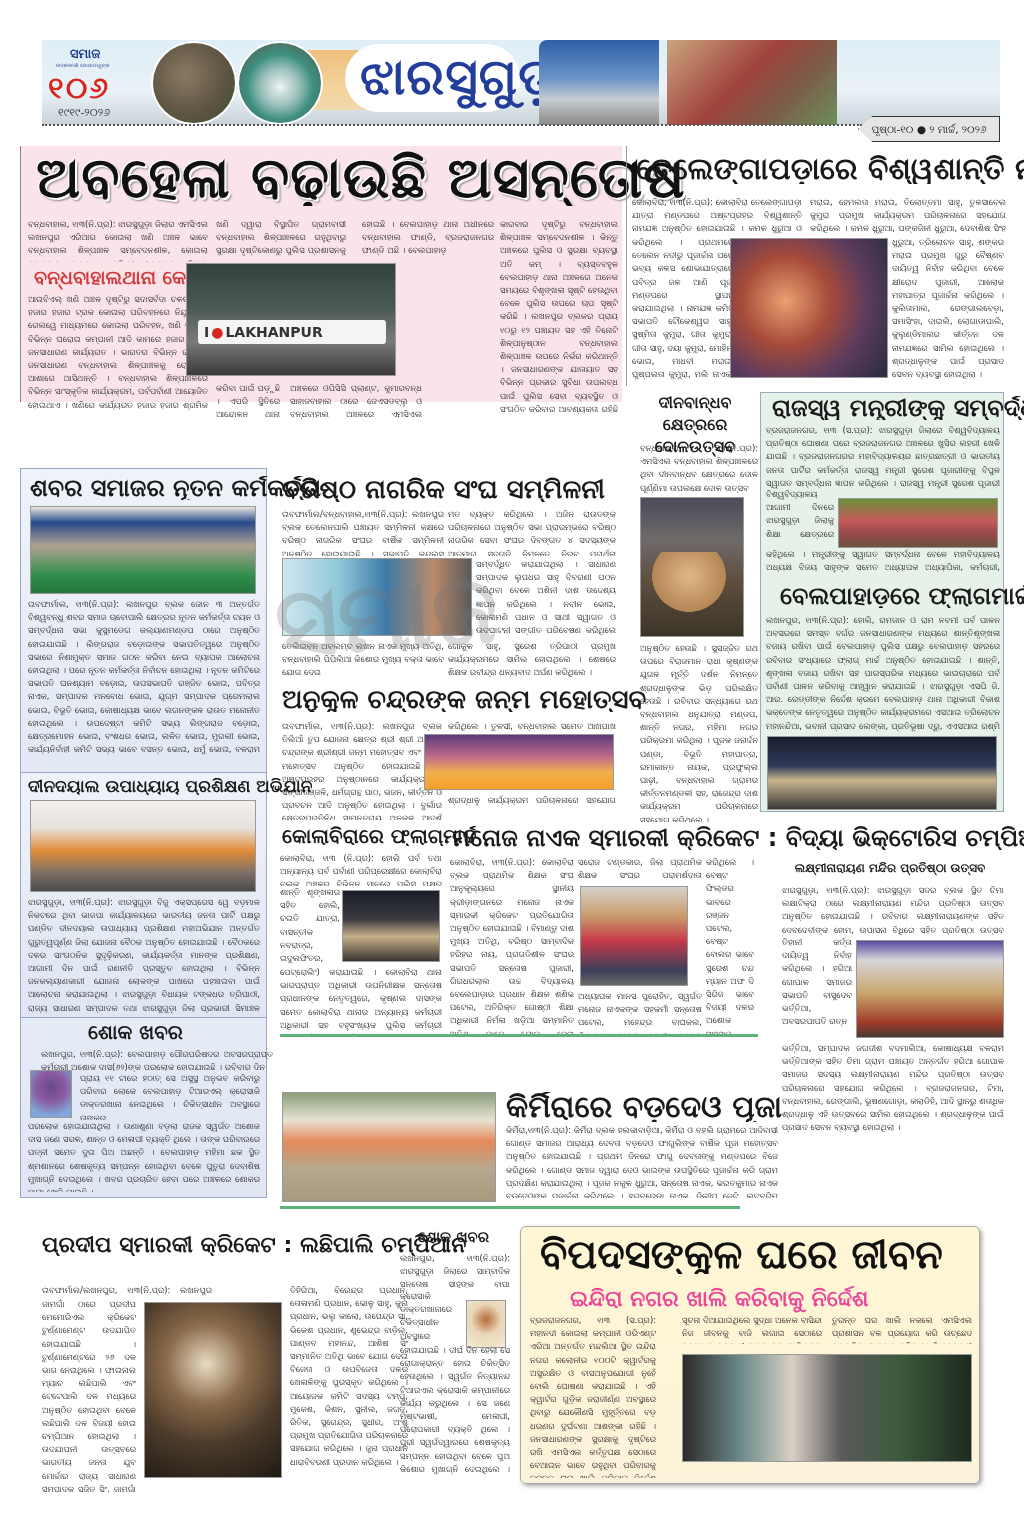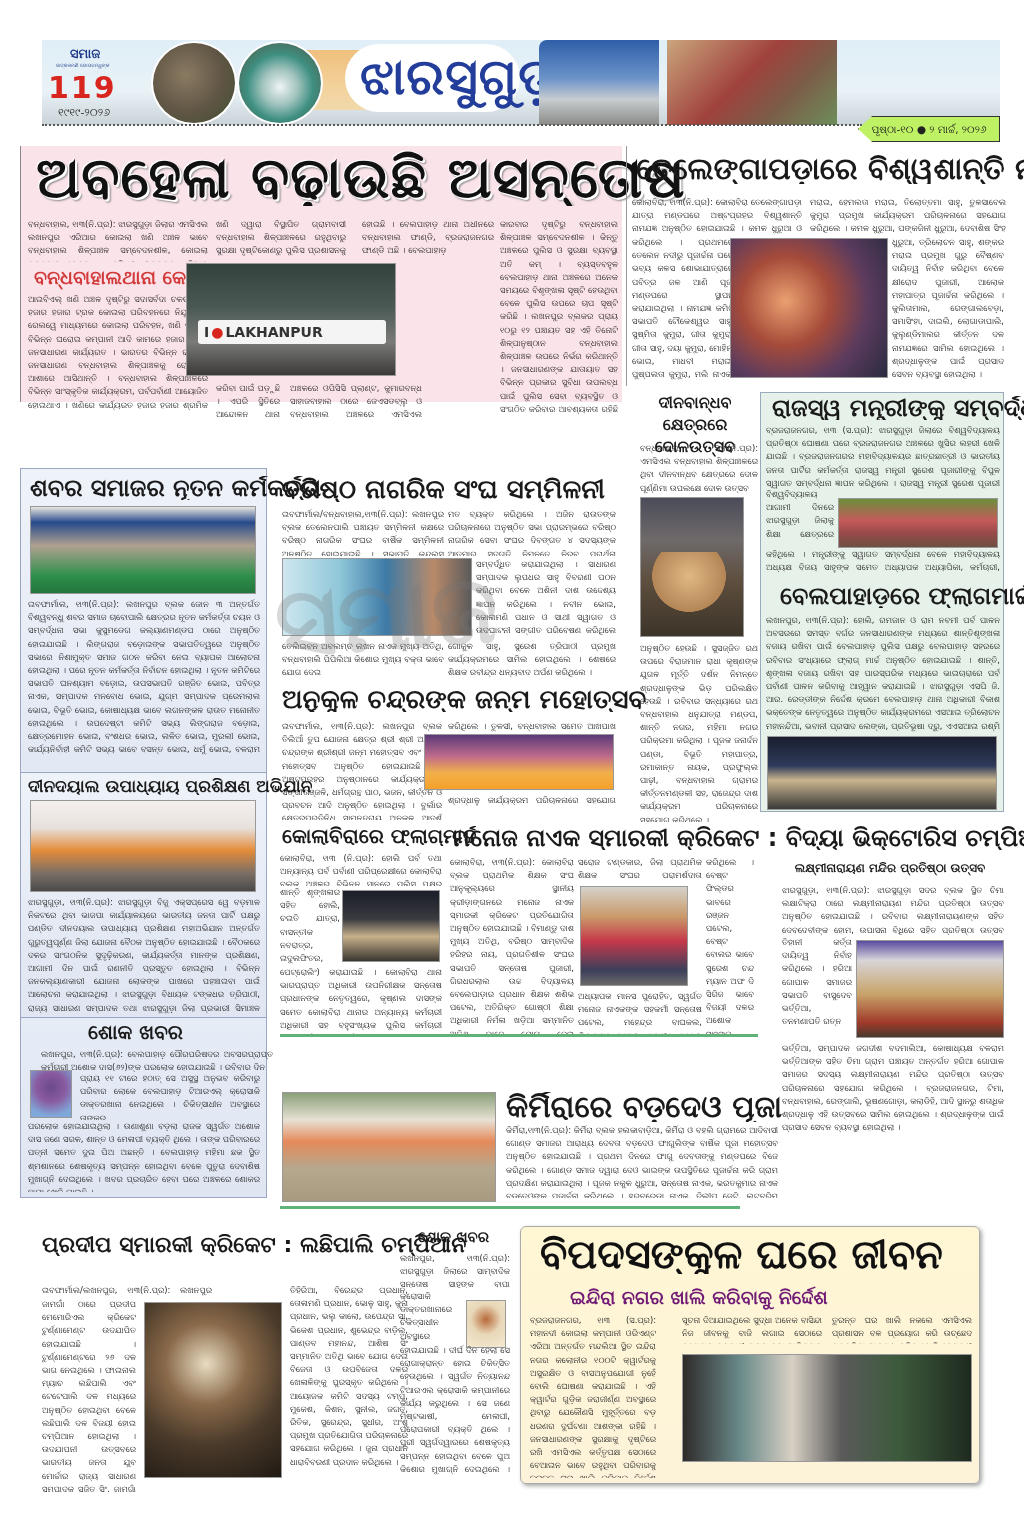--- a/index.html
+++ b/index.html
@@ -19,21 +19,21 @@
   #mast-years { left: 16px; top: 66px; font-size: 11px; color: #333; }
   .mast-circle { border-radius: 50%; border: 2px solid #fff; top: 1px; width: 86px; height: 84px; overflow: hidden; }
   #mast-c1 { left: 109px; background: radial-gradient(circle at 40% 40%, #8a7a62, #5f5544 55%, #3e4f2f 100%); }
   #mast-c2 { left: 195px; background: radial-gradient(circle at 50% 55%, #eef4f4 0%, #9fc2bd 30%, #3d8f80 55%, #5c5040 100%); }
   #mast-band { left: 225px; top: 10px; width: 120px; height: 60px; background: linear-gradient(180deg,#f3b45f,#f7d79c); opacity: 0.8; }
   #mast-title-bg { left: 303px; top: 4px; width: 175px; height: 68px; background: #fff; border-radius: 34px; }
   #mast-title { left: 318px; top: 6px; font-size: 50px; color: #233d9a; font-weight: bold; letter-spacing: 1px; line-height: 62px; }
   #mast-factory1 { left: 497px; top: 0; width: 120px; height: 85px; background: linear-gradient(180deg,#2f5fa8 0%,#6b93c9 45%,#c7ccd0 70%,#8a8a86 100%); border-radius: 8px 0 0 0; }
   #mast-temple { left: 625px; top: 0; width: 170px; height: 85px; background: linear-gradient(135deg,#caa57d 0%,#a0423d 45%,#7b5c48 70%,#6d8f5b 100%); }
   #mast-dots { left: 42px; top: 124px; width: 820px; height: 4px; border-top: 2px dotted #555; }
-  #date-tag { left: 858px; top: 116px; width: 142px; height: 26px; background: #bef264; clip-path: polygon(10% 0,100% 0,100% 100%,10% 100%,0 50%); border: 1px solid #333; display: flex; align-items: center; justify-content: center; font-size: 10.5px; color: #222; }
+  #date-tag { left: 858px; top: 116px; width: 142px; height: 26px; background: #e5e5e5; clip-path: polygon(10% 0,100% 0,100% 100%,10% 100%,0 50%); border: 1px solid #333; display: flex; align-items: center; justify-content: center; font-size: 10.5px; color: #222; }
 
   
   #lead-box { left: 20px; top: 146px; width: 602px; height: 256px; background: #fbe3ea; border-left: 1px solid #888; }
   #lead-title { left: 36px; top: 150px; font-size: 56px; color: #111; text-shadow: 2px 2px 0 #fff, -1px -1px 0 #fff, 3px 3px 2px #888; letter-spacing: 1px; }
   #lead-col1 { left: 28px; top: 218px; width: 180px; height: 44px; }
   #lead-sub { left: 34px; top: 266px; font-size: 19px; color: #d23a3a; font-weight: bold; white-space: nowrap; }
   #lead-col1b { left: 28px; top: 293px; width: 180px; height: 118px; }
   #lead-col2 { left: 216px; top: 218px; width: 130px; height: 40px; }
   #lead-col3 { left: 362px; top: 218px; width: 132px; height: 40px; }
   #lead-col4 { left: 500px; top: 218px; width: 118px; height: 200px; }
@@ -145,36 +145,36 @@
   
   #sk2-title { left: 418px; top: 1230px; font-size: 15px; }
   #sk2-col { left: 400px; top: 1252px; width: 110px; height: 36px; }
   #sk2-colb { left: 400px; top: 1290px; width: 60px; height: 52px; }
   #sk2-photo { left: 466px; top: 1300px; width: 40px; height: 48px; background: radial-gradient(circle at 50% 40%,#b86a3a 0%,#e8d7b8 45%,#f4ead2 100%); }
   #sk2-colc { left: 400px; top: 1344px; width: 110px; height: 134px; }
 
   
   #bip-box { left: 520px; top: 1226px; width: 460px; height: 258px; background: linear-gradient(180deg,#fff6d4,#fdf3da); border: 1px solid #aaa; border-radius: 6px; box-shadow: 2px 2px 4px rgba(0,0,0,0.35); }
   #bip-title { left: 540px; top: 1234px; font-size: 40px; color: #111; }
-  #bip-sub { left: 570px; top: 1286px; font-size: 19px; color: #701a75; font-weight: bold; white-space: nowrap; }
+  #bip-sub { left: 570px; top: 1286px; font-size: 22px; color: #ec4899; font-weight: bold; white-space: nowrap; }
   #bip-col1 { left: 530px; top: 1314px; width: 126px; height: 164px; }
   #bip-col2 { left: 682px; top: 1314px; width: 140px; height: 30px; }
   #bip-col3 { left: 832px; top: 1314px; width: 140px; height: 30px; }
   #bip-photo { left: 682px; top: 1354px; width: 290px; height: 108px; background: linear-gradient(90deg,#2f2a2a 0%,#6a8a8a 20%,#d8d0c4 38%,#5a5a5a 55%,#3c5a3c 75%,#1f2a1f 100%); }
 
   .sep-v { background: #999; width: 1px; }
 </style>
 </head>
 <body>
 
 <div id="masthead" class="abs">
   <div id="mast-logo" class="abs">
     <div id="mast-samaj" class="abs">ସମାଜ</div>
     <div id="mast-sub" class="abs">ଉତ୍କଳମଣି ଗୋପବନ୍ଧୁଙ୍କ</div>
-    <div id="mast-num" class="abs">119</div>
+    <div id="mast-num" class="abs">୧୦୬</div>
     <div id="mast-years" class="abs">୧୯୧୯-୨୦୨୬</div>
   </div>
   <div id="mast-band" class="abs"></div>
   <div id="mast-c1" class="abs mast-circle"></div>
   <div id="mast-c2" class="abs mast-circle"></div>
   <div id="mast-title-bg" class="abs"></div>
   <div id="mast-title" class="abs">ଝାରସୁଗୁଡ଼ା</div>
   <div id="mast-factory1" class="abs"></div>
   <div id="mast-temple" class="abs"></div>
 </div>
@@ -264,21 +264,21 @@
 
 <div id="man-title" class="abs hl">ମନୋଜ ନାଏକ ସ୍ମାରକୀ କ୍ରିକେଟ : ବିଦ୍ୟା ଭିକ୍ଟୋରିସ ଚମ୍ପିଆନ</div>
 <div id="man-col1" class="abs txt">କୋଲାବିରା, ୧ା୩(ନି.ପ୍ର): କୋଲାବିରା ବ୍ଲକ ପ୍ରାଥମିକ ଶିକ୍ଷକ ସଂଘ ଆନୁକୂଲ୍ୟରେ ସ୍ଥାନୀୟ କ୍ରୀଡ଼ାଙ୍ଗନରେ ମନୋଜ ନାଏକ ସ୍ମାରକୀ କ୍ରିକେଟ ପ୍ରତିଯୋଗିତା ଅନୁଷ୍ଠିତ ହୋଇଯାଇଛି । ବିମାଣ୍ଡୁ ଦାଶ ମୁଖ୍ୟ ଅତିଥି, ବରିଷ୍ଠ ସାମ୍ବାଦିକ ହରିହର ନାୟ, ପ୍ରଗତିଶୀଳ ସଂଘର ସଭାପତି ସନ୍ତୋଷ ପୁଜାରୀ, ଗିରଧରଲାଲ ଉଚ୍ଚ ବିଦ୍ୟାଳୟ ବେଲେପାଡ଼ାର ପ୍ରଧାନ ଶିକ୍ଷକ ଶଶିଭ ପଟେଲ, ଅତିରିକ୍ତ ଗୋଷ୍ଠୀ ଶିକ୍ଷା ଅଧିକାରୀ ନିର୍ମଳା ଖଡ଼ିଆ ସମ୍ମାନିତ ଅତିଥି ଭାବେ ଯୋଗ ଦେଇ ପ୍ରତିଯୋଗିତାକୁ ଉଦଘାଟନ କରିଥିଲେ । ଫାଇନାଲରେ ପ୍ରଥମେ ବ୍ୟାଟିଂ ଦଳ ୧୬୮ ରନ ସଂଗ୍ରହ କରିଥିଲା । ଫଳରେ ବିଦ୍ୟା ଭିକ୍ଟୋରିସ ଦଳ ୫ ୱିକେଟରେ ୧୬୯ ରନ କରି ବିଜୟୀ ହୋଇଥିଲା । ଉଦଯାପନୀ ଉତ୍ସବରେ ରାଉରକେଲା ଅତିରିକ୍ତ ତହସିଲଦାର କୃଷ୍ଣ ପଟେଲ ମୁଖ୍ୟ ଅତିଥି, ଶିକ୍ଷକ ସଂଘ ସଭାପତି</div>
 <div id="man-col2" class="abs txt">ସରୋଜ ଟଣ୍ଡକାର, ଜିଲା ପ୍ରାଥମିକ ଶିକ୍ଷକ ସଂଘର ପରାମର୍ଶଦାତା ରାଜକିଶୋର ଜେନା, ସାଧାରଣ ସମ୍ପାଦକ ବସୁଦେବ ପଟେଲ,</div>
 <div id="man-photo" class="abs photo"></div>
 <div id="man-col2b" class="abs txt">ଅଧ୍ୟାପକ ମାନସ ପୁରୋହିତ, ସ୍ୱର୍ଗତ ମନୋଜ ନାଏକଙ୍କ ସହକର୍ମୀ ସନ୍ତୋଷ ପଟେଲ, ମହେନ୍ଦ୍ର ବାଘକଲ, ଲିଙ୍ଗରାଜ ପଟେଲ, ଜଗଦୀଶ ପଟେଲ ସମ୍ମାନିତ ଅତିଥି ଭାବେ ଯୋଗ ଦେଇ ବିଜେତା ଓ ଉପବିଜେତା ଦଳର ଖେଳାଳିଙ୍କୁ ପୁରସ୍କୃତ</div>
 <div id="man-col3" class="abs txt">କରିଥିଲେ । ବେଷ୍ଟ ଫିଲ୍ଡର ଭାବରେ ରଞ୍ଜନ ପଟେଲ, ବେଷ୍ଟ ବୋଲର ଭାବେ ସୁରେଶ ଚନ୍ଦ ମ୍ୟାନ ଅଫ ଦି ସିରିଜ ଭାବେ ବିଜୟୀ ଦଳର ଅଶୋକ ସାହୁଙ୍କୁ ପୁରସ୍କୃତ କରାଯାଇଥିଲା ।</div>
 
 <div id="lax-title" class="abs hl">ଲକ୍ଷ୍ମୀନାରାୟଣ ମନ୍ଦିର ପ୍ରତିଷ୍ଠା ଉତ୍ସବ</div>
 <div id="lax-col" class="abs txt">ଝାରସୁଗୁଡ଼ା, ୧ା୩(ନି.ପ୍ର): ଝାରସୁଗୁଡ଼ା ସଦର ବ୍ଲକ ସ୍ଥିତ ଚିମା ଲକ୍ଷାଟିକ୍ରା ଠାରେ ଲକ୍ଷ୍ମୀନାରାୟଣ ମନ୍ଦିର ପ୍ରତିଷ୍ଠା ଉତ୍ସବ ଅନୁଷ୍ଠିତ ହୋଇଯାଇଛି । ରବିବାର ଲକ୍ଷ୍ମୀନାରାୟଣଙ୍କ ସହିତ ଦେବଦେବୀଙ୍କ ହୋମ, ଉପାସନା ବିଧିରେ ସହିତ ପ୍ରତିଷ୍ଠା ଉତ୍ସବ ଅନୁଷ୍ଠିତ ହୋଇଥିଲା । ସୁନୀଲ ତିହାନୀ ଓ ଚିତା</div>
-<div id="lax-colb" class="abs txt">ତିହାନୀ କର୍ତ୍ତା ଦାୟିତ୍ୱ ନିର୍ବାହ କରିଥିଲେ । ହରିଆ ଗୋପାଳ ସମାଜର ସଭାପତି ବାସୁଦେବ ଭର୍ତ୍ତିଆ, ତନମଣାପତି ରତ୍ନ</div>
+<div id="lax-colb" class="abs txt">ତିହାନୀ କର୍ତ୍ତା ଦାୟିତ୍ୱ ନିର୍ବାହ କରିଥିଲେ । ହରିଆ ଗୋପାଳ ସମାଜର ସଭାପତି ବାସୁଦେବ ଭର୍ତ୍ତିଆ, ଅବସରପାପତି ରତ୍ନ</div>
 <div id="lax-photo" class="abs photo"></div>
 <div id="lax-colc" class="abs txt">ଭର୍ତ୍ତିଆ, ସମ୍ପାଦକ ଜଗଦୀଶ ବଦମାଲିଆ, କୋଷାଧ୍ୟକ୍ଷ ବଳରାମ ଭର୍ତ୍ତିଆଙ୍କ ସହିତ ଚିମା ଗ୍ରାମ ପଞ୍ଚାୟତ ଅନ୍ତର୍ଗତ ହରିଆ ଗୋପାଳ ସମାଜର ସଦସ୍ୟ ଲକ୍ଷ୍ମୀନାରାୟଣ ମନ୍ଦିର ପ୍ରତିଷ୍ଠା ଉତ୍ସବ ପରିଚାଳନାରେ ସହଯୋଗ କରିଥିଲେ । ବ୍ରଜରାଜନଗର, ଟିମା, ବନ୍ଧବାହାଲ, ରେଙ୍ଗାଲି, ଭୂଷଣଗୋଡ଼ା, କଲାଡିହି, ଆଦି ସ୍ଥାନରୁ ଶତାଧିକ ଶ୍ରଦ୍ଧାଳୁ ଏହି ଉତ୍ସବରେ ସାମିଲ ହୋଇଥିଲେ । ଶ୍ରଦ୍ଧାଳୁଙ୍କ ପାଇଁ ପ୍ରସାଦ ସେବନ ବ୍ୟବସ୍ଥା ହୋଇଥିଲା ।</div>
 
 <div id="kir-rule-top" class="abs"></div>
 <div id="kir-photo" class="abs photo"></div>
 <div id="kir-title" class="abs hl">କିର୍ମିରାରେ ବଡ଼ଦେଓ ପୂଜା</div>
 <div id="kir-col" class="abs txt">କିର୍ମିରା,୧ା୩(ନି.ପ୍ର): କିର୍ମିରା ବ୍ଲକ ହଲକାବାଡ଼ିଆ, କିର୍ମିରା ଓ ବହଲି ଗ୍ରାମରେ ଆଦିବାସୀ ଗୋଣ୍ଡ ସମାଜର ଆରାଧ୍ୟ ଦେବତା ବଡ଼ଦେଓ ଫାଗୁଲିଙ୍କ ବାର୍ଷିକ ପୂଜା ମହୋତ୍ସବ ଅନୁଷ୍ଠିତ ହୋଇଯାଇଛି । ପ୍ରଥମ ଦିନରେ ଫାଗୁ ଦେବତାଙ୍କୁ ମଣ୍ଡପରେ ବିଜେ କରିଥିଲେ । ଗୋଣ୍ଡ ସମାଜ ଦ୍ୱାରା ଦେଓ ଭାଇଙ୍କ ଉପସ୍ଥିତିରେ ପୂଜାର୍ଚ୍ଚନା କରି ଗ୍ରାମ ପ୍ରଦକ୍ଷିଣ କରାଯାଇଥିଲା । ପୂଜକ ନକୁଳ ଧୁରୁଆ, ସନ୍ତୋଷ ନାଏକ, ଭରତକୁମାର ନାଏକ ବଡ଼ଦେଓଙ୍କ ପୂଜାର୍ଚ୍ଚନା କରିଥିଲେ । ହରବରେଡ଼ା ନାଏକ, ଦିଲୀପ ଜେଟି, ଲଟବରିମ ନାଏକ, କିର୍ମିରା ଗ୍ରାମର ପୂର୍ଣ୍ଣଚନ୍ଦ୍ର ନାଏକ, ବିଶ୍ୱଜିତ ଧୁରୁଆ, ଦୀପକ ନାଏକ, ବହଲି ଗାଁର ଦିଲୀପ ମହେଶ୍ୱର, ହେମାମଣି ନାଏକ, ବିନୋଦ ଧୁରୁଆ ପ୍ରମୁଖ କାର୍ଯ୍ୟକ୍ରମ ପରିଚାଳନାରେ ସହଯୋଗ କରିଥିଲେ ।</div>
 <div id="kir-rule-bot" class="abs"></div>
 
 <div id="pra-title" class="abs hl">ପ୍ରଦୀପ ସ୍ମାରକୀ କ୍ରିକେଟ : ଲଛିପାଲି ଚମ୍ପିଆନ</div>

